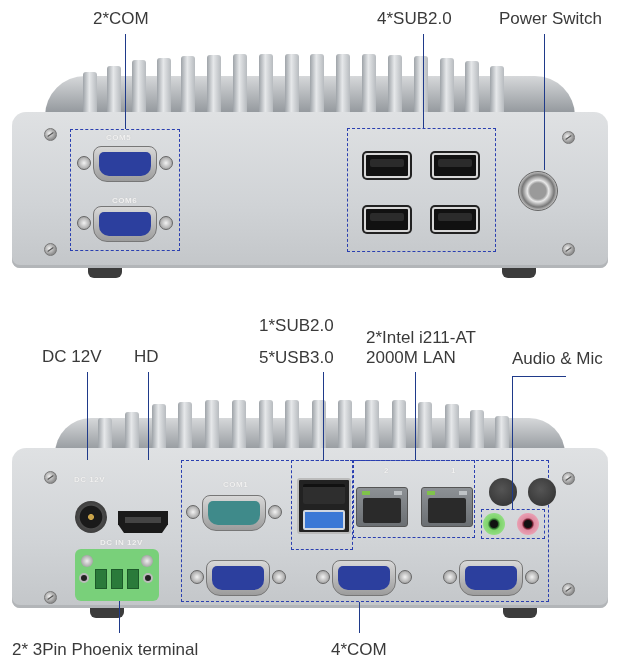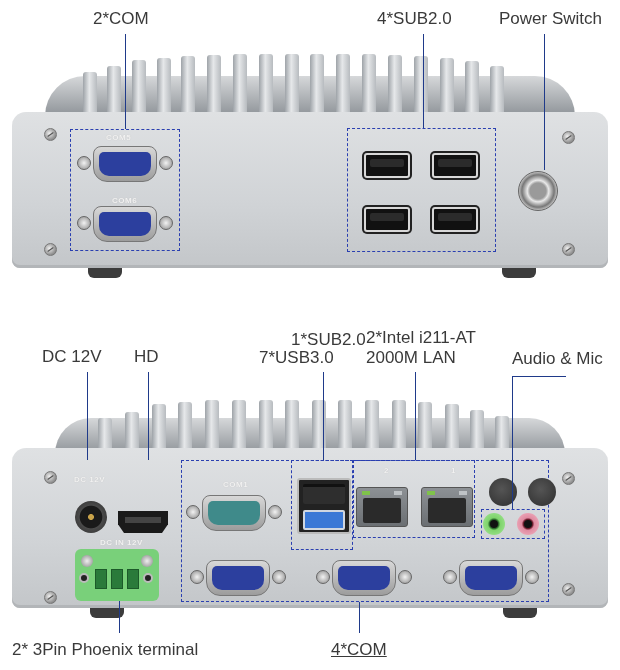--- a/index.html
+++ b/index.html
@@ -226,30 +226,30 @@
       </div>
     <div class="nut" style="left:82px;"></div>
   </div>
 
   <div class="label" style="left:42px; top:347px;">DC 12V</div>
   <div class="leader" style="left:87px; top:372px; height:88px;"></div>
 
   <div class="label" style="left:134px; top:347px;">HD</div>
   <div class="leader" style="left:148px; top:372px; height:88px;"></div>
 
-  <div class="label" style="left:259px; top:330px;margin-left:32px;">1*SUB2.0</div>
-  <div class="label" style="left:259px; top:348px;">7*USB3.0</div>
+  <div class="label" style="left:259px; top:316px;">1*SUB2.0</div>
+  <div class="label" style="left:259px; top:348px;">5*USB3.0</div>
   <div class="leader" style="left:323px; top:372px; height:88px;"></div>
 
   <div class="label" style="left:366px; top:328px;">2*Intel i211-AT</div>
   <div class="label" style="left:366px; top:348px;">2000M LAN</div>
   <div class="leader" style="left:415px; top:372px; height:88px;"></div>
 
   <div class="label" style="left:512px; top:349px;">Audio &amp; Mic</div>
   <div class="leader-h" style="left:512px; top:376px; width:54px;"></div>
   <div class="leader" style="left:512px; top:376px; height:133px;"></div>
 
   <div class="leader" style="left:119px; top:601px; height:32px;"></div>
   <div class="label" style="left:12px; top:640px;">2* 3Pin Phoenix terminal</div>
 
   <div class="leader" style="left:359px; top:602px; height:31px;"></div>
-  <div class="label" style="left:331px; top:640px;text-decoration:underline;">4*COM</div>
+  <div class="label" style="left:331px; top:640px;">4*COM</div>
 </div>
 
 </body></html>

